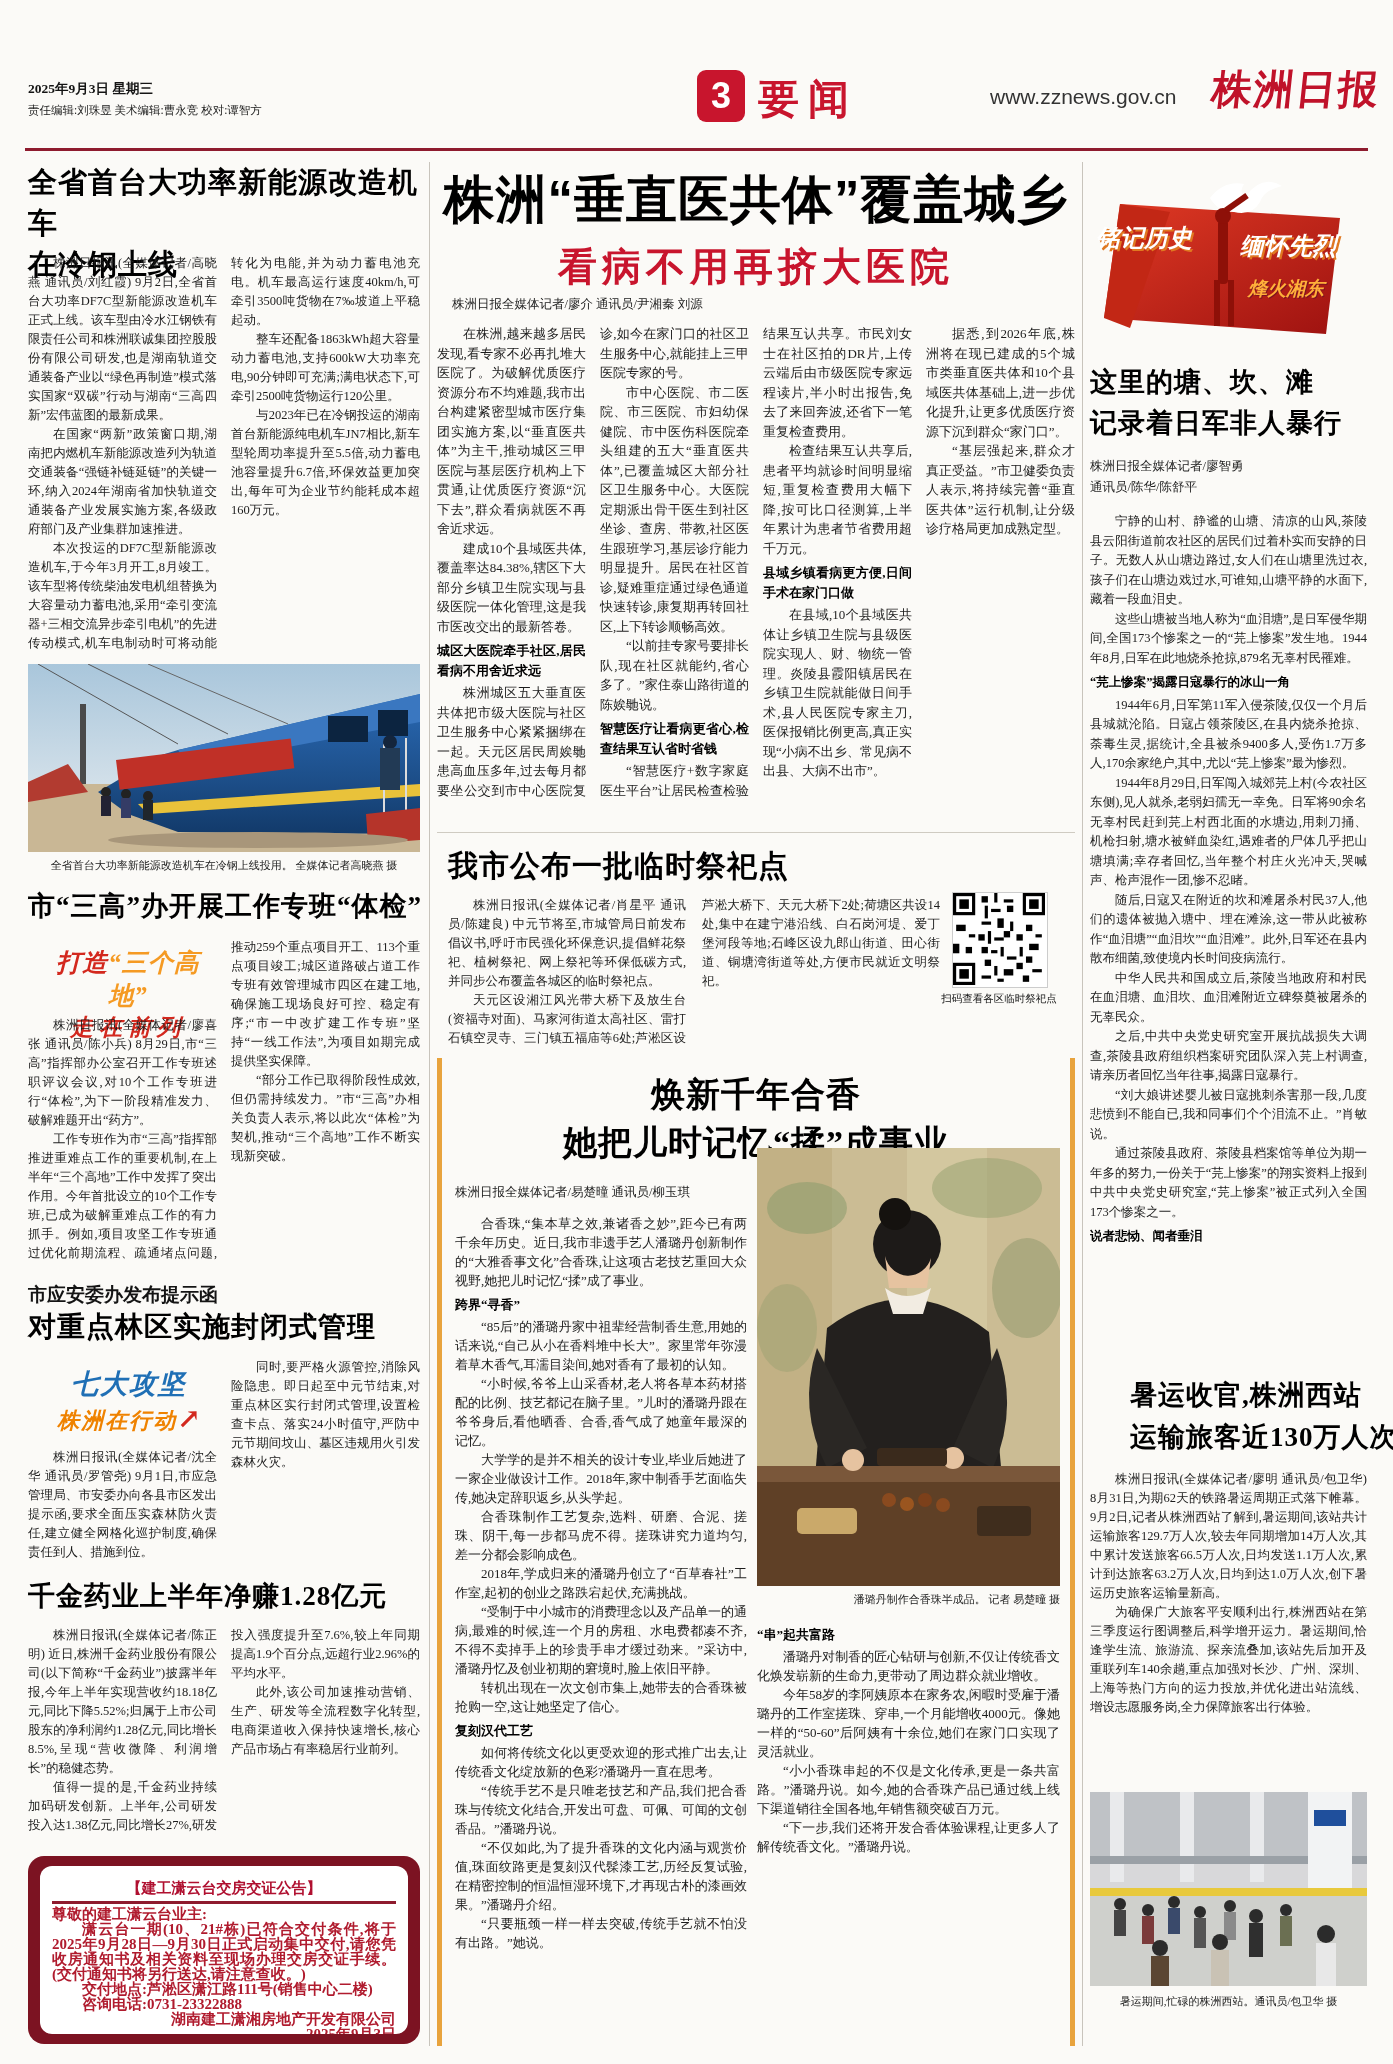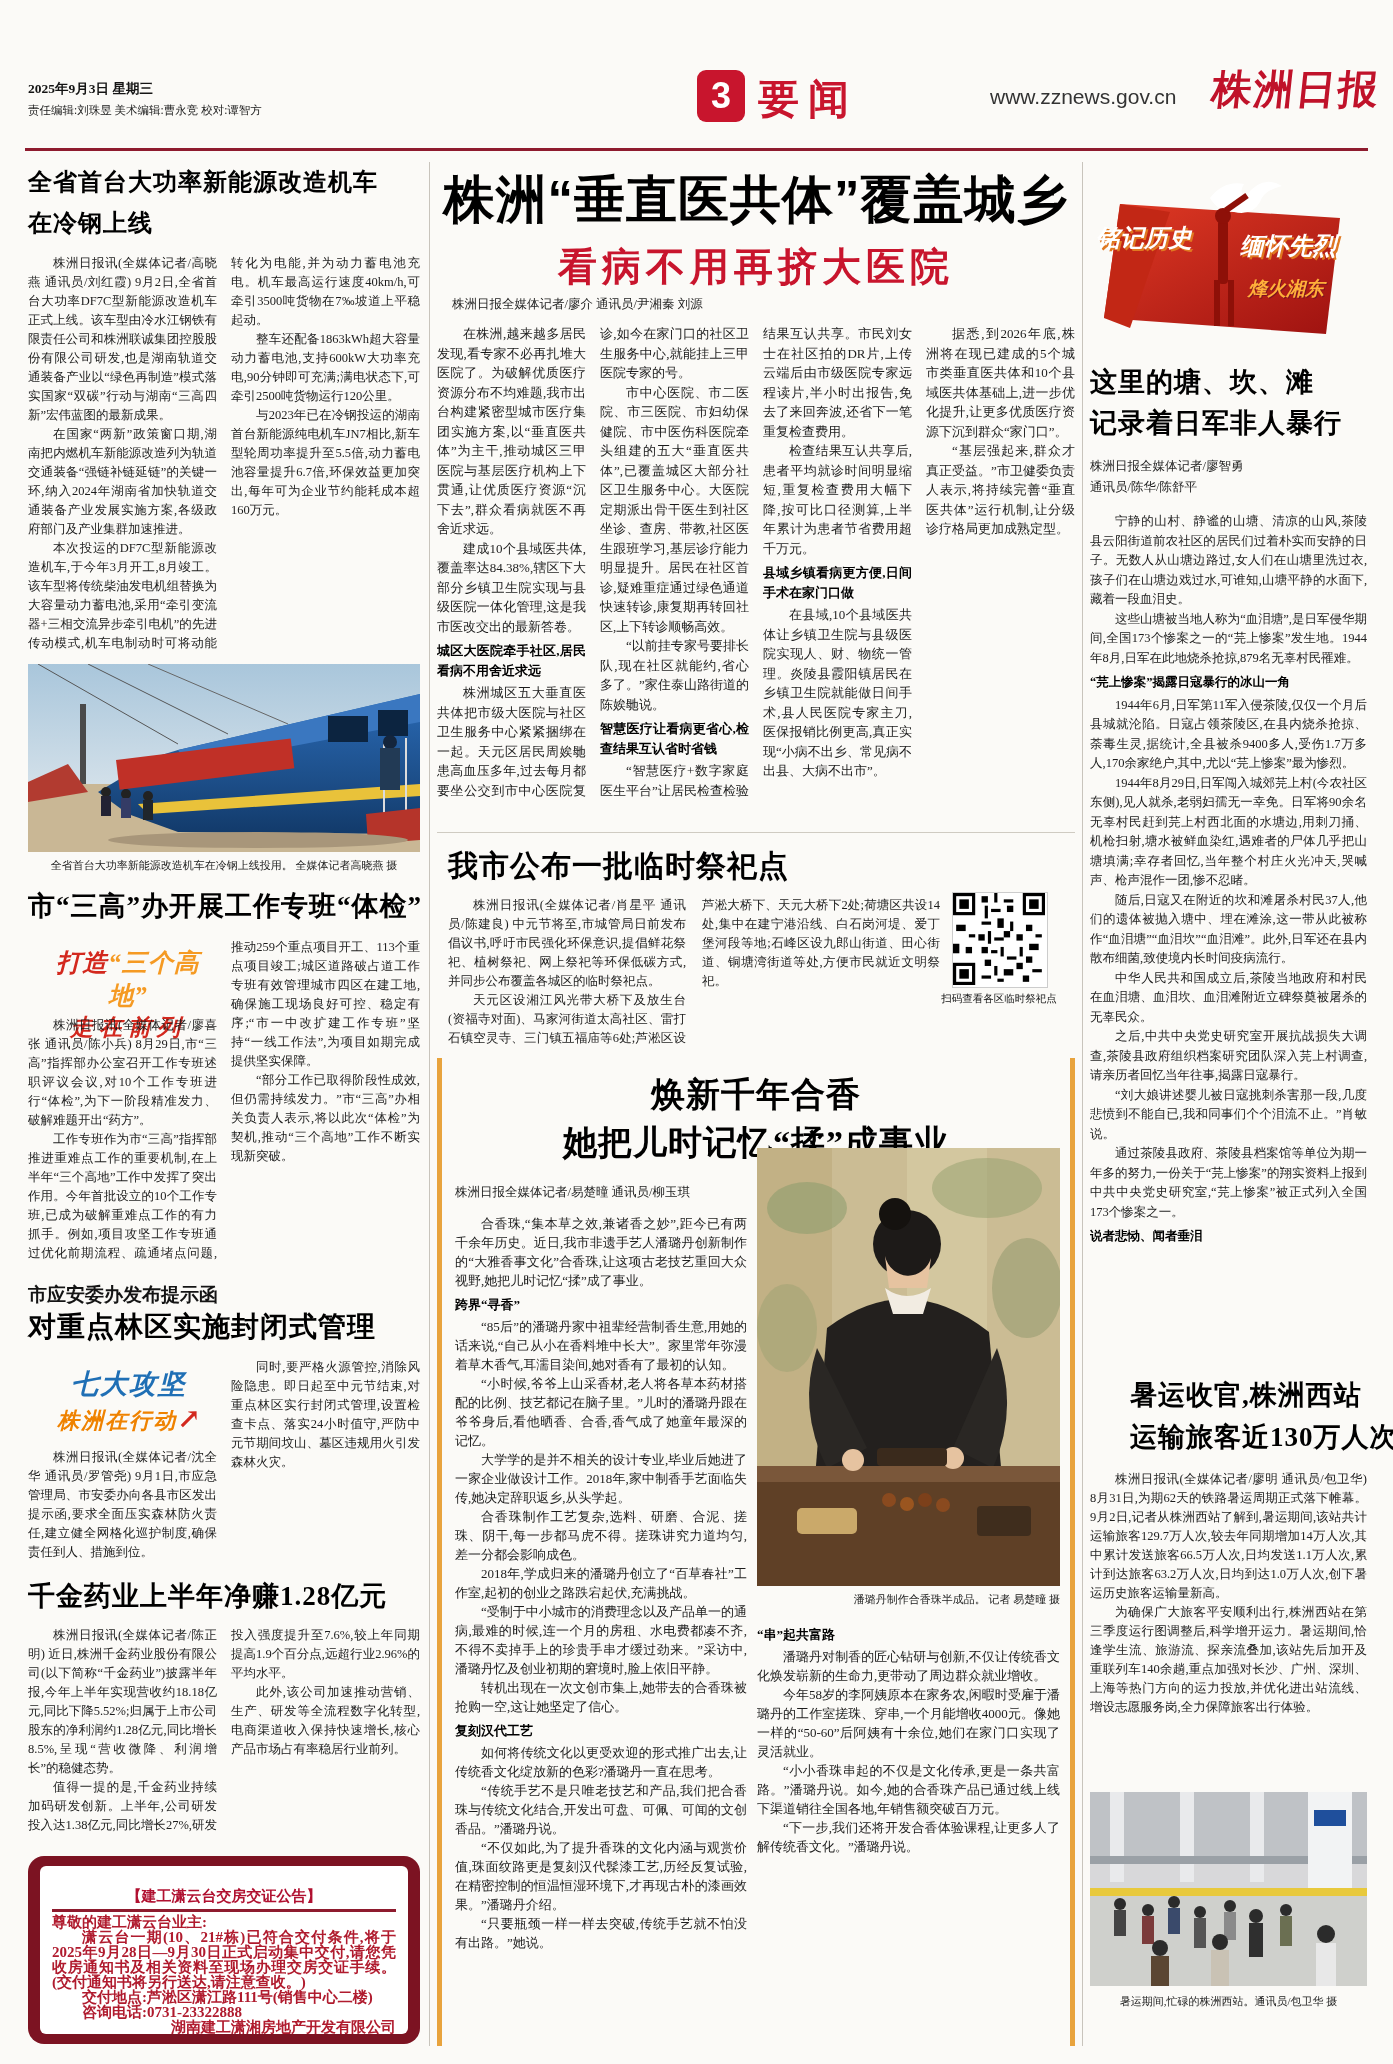--- a/index.html
+++ b/index.html
@@ -14,21 +14,21 @@
   .c4{column-count:4;column-gap:14px;column-fill:auto;height:100%}
   .byline{font-size:12.5px;color:#222}
   .caption{font-size:11px;color:#222}
   .vrule{width:1px;background:#c8c4bc}
   .photo{overflow:hidden;background:#ddd}
   .badge1-l1{font-size:25px;font-weight:700;font-style:italic;letter-spacing:1px}
   .badge1-l2{font-size:23px;font-weight:900;font-style:italic;color:#d3281e;letter-spacing:6px}
   .badge2-l1{font-size:27px;font-weight:900;font-style:italic;color:#1f6fb5;letter-spacing:2px}
   .badge2-l2{font-size:22px;font-weight:900;font-style:italic;color:#ef8200;letter-spacing:2px}
   .adframe{background:#7c1322;border-radius:16px;box-sizing:border-box;padding:10px 12px}
-  .adinner{background:#fff;border-radius:6px;height:100%;box-sizing:border-box;padding:21px 12px;color:#b01b2e;overflow:hidden}
+  .adinner{background:#fff;border-radius:12px;height:100%;box-sizing:border-box;padding:13px 12px;color:#b01b2e;overflow:hidden}
   .adrule{height:3px;background:#8e1b2e;margin:3px 0}
   .adtext{font-size:15px;line-height:15px;font-weight:700;text-align:justify}
 </style>
 </head>
 <body>
 
 <div class="abs" style="left:28px;top:80px;font-size:13.5px;font-weight:700">2025年9月3日  星期三</div>
 <div class="abs" style="left:28px;top:103px;font-size:11.5px;color:#222">责任编辑:刘珠昱  美术编辑:曹永竞  校对:谭智方</div>
 
 <div class="abs" style="left:697px;top:70px;width:48px;height:52px;background:#c8152d;border-radius:9px;color:#fff;
@@ -38,21 +38,21 @@
 <div class="abs" style="left:758px;top:72px;font-size:41px;font-weight:900;color:#c8152d;letter-spacing:9px;font-family:'Liberation Sans',sans-serif">要闻</div>
 
 <div class="abs" style="left:990px;top:85px;font-size:21px;color:#333;font-family:'Liberation Sans',sans-serif">www.zznews.gov.cn</div>
 <div class="abs" style="left:1212px;top:62px;font-size:40px;font-weight:900;color:#c0122a;transform:skewX(-6deg);letter-spacing:2px">株洲日报</div>
 
 <div class="abs" style="left:25px;top:148px;width:1343px;height:3px;background:#8e1b2e"></div>
 
 <div class="abs vrule" style="left:429px;top:162px;height:1884px"></div>
 <div class="abs vrule" style="left:1082px;top:162px;height:1884px"></div>
 
-<div class="abs shead" style="left:28px;top:162px;width:400px;font-size:24px;line-height:41px">
+<div class="abs shead" style="left:28px;top:162px;width:400px;font-size:29px;line-height:41px">
   <div>全省首台大功率新能源改造机车</div>
   <div>在冷钢上线</div>
 </div>
 <div class="abs bodytext" style="left:28px;top:254px;width:392px;height:404px">
   <div class="c2">
       <p>株洲日报讯(全媒体记者/高晓燕 通讯员/刘红霞) 9月2日,全省首台大功率DF7C型新能源改造机车正式上线。该车型由冷水江钢铁有限责任公司和株洲联诚集团控股股份有限公司研发,也是湖南轨道交通装备产业以“绿色再制造”模式落实国家“双碳”行动与湖南“三高四新”宏伟蓝图的最新成果。</p>
       <p>在国家“两新”政策窗口期,湖南把内燃机车新能源改造列为轨道交通装备“强链补链延链”的关键一环,纳入2024年湖南省加快轨道交通装备产业发展实施方案,各级政府部门及产业集群加速推进。</p>
       <p>本次投运的DF7C型新能源改造机车,于今年3月开工,8月竣工。该车型将传统柴油发电机组替换为大容量动力蓄电池,采用“牵引变流器+三相交流异步牵引电机”的先进传动模式,机车电制动时可将动能转化为电能,并为动力蓄电池充电。机车最高运行速度40km/h,可牵引3500吨货物在7‰坡道上平稳起动。</p>
       <p>整车还配备1863kWh超大容量动力蓄电池,支持600kW大功率充电,90分钟即可充满;满电状态下,可牵引2500吨货物运行120公里。</p>
       <p>与2023年已在冷钢投运的湖南首台新能源纯电机车JN7相比,新车型轮周功率提升至5.5倍,动力蓄电池容量提升6.7倍,环保效益更加突出,每年可为企业节约能耗成本超160万元。</p>

